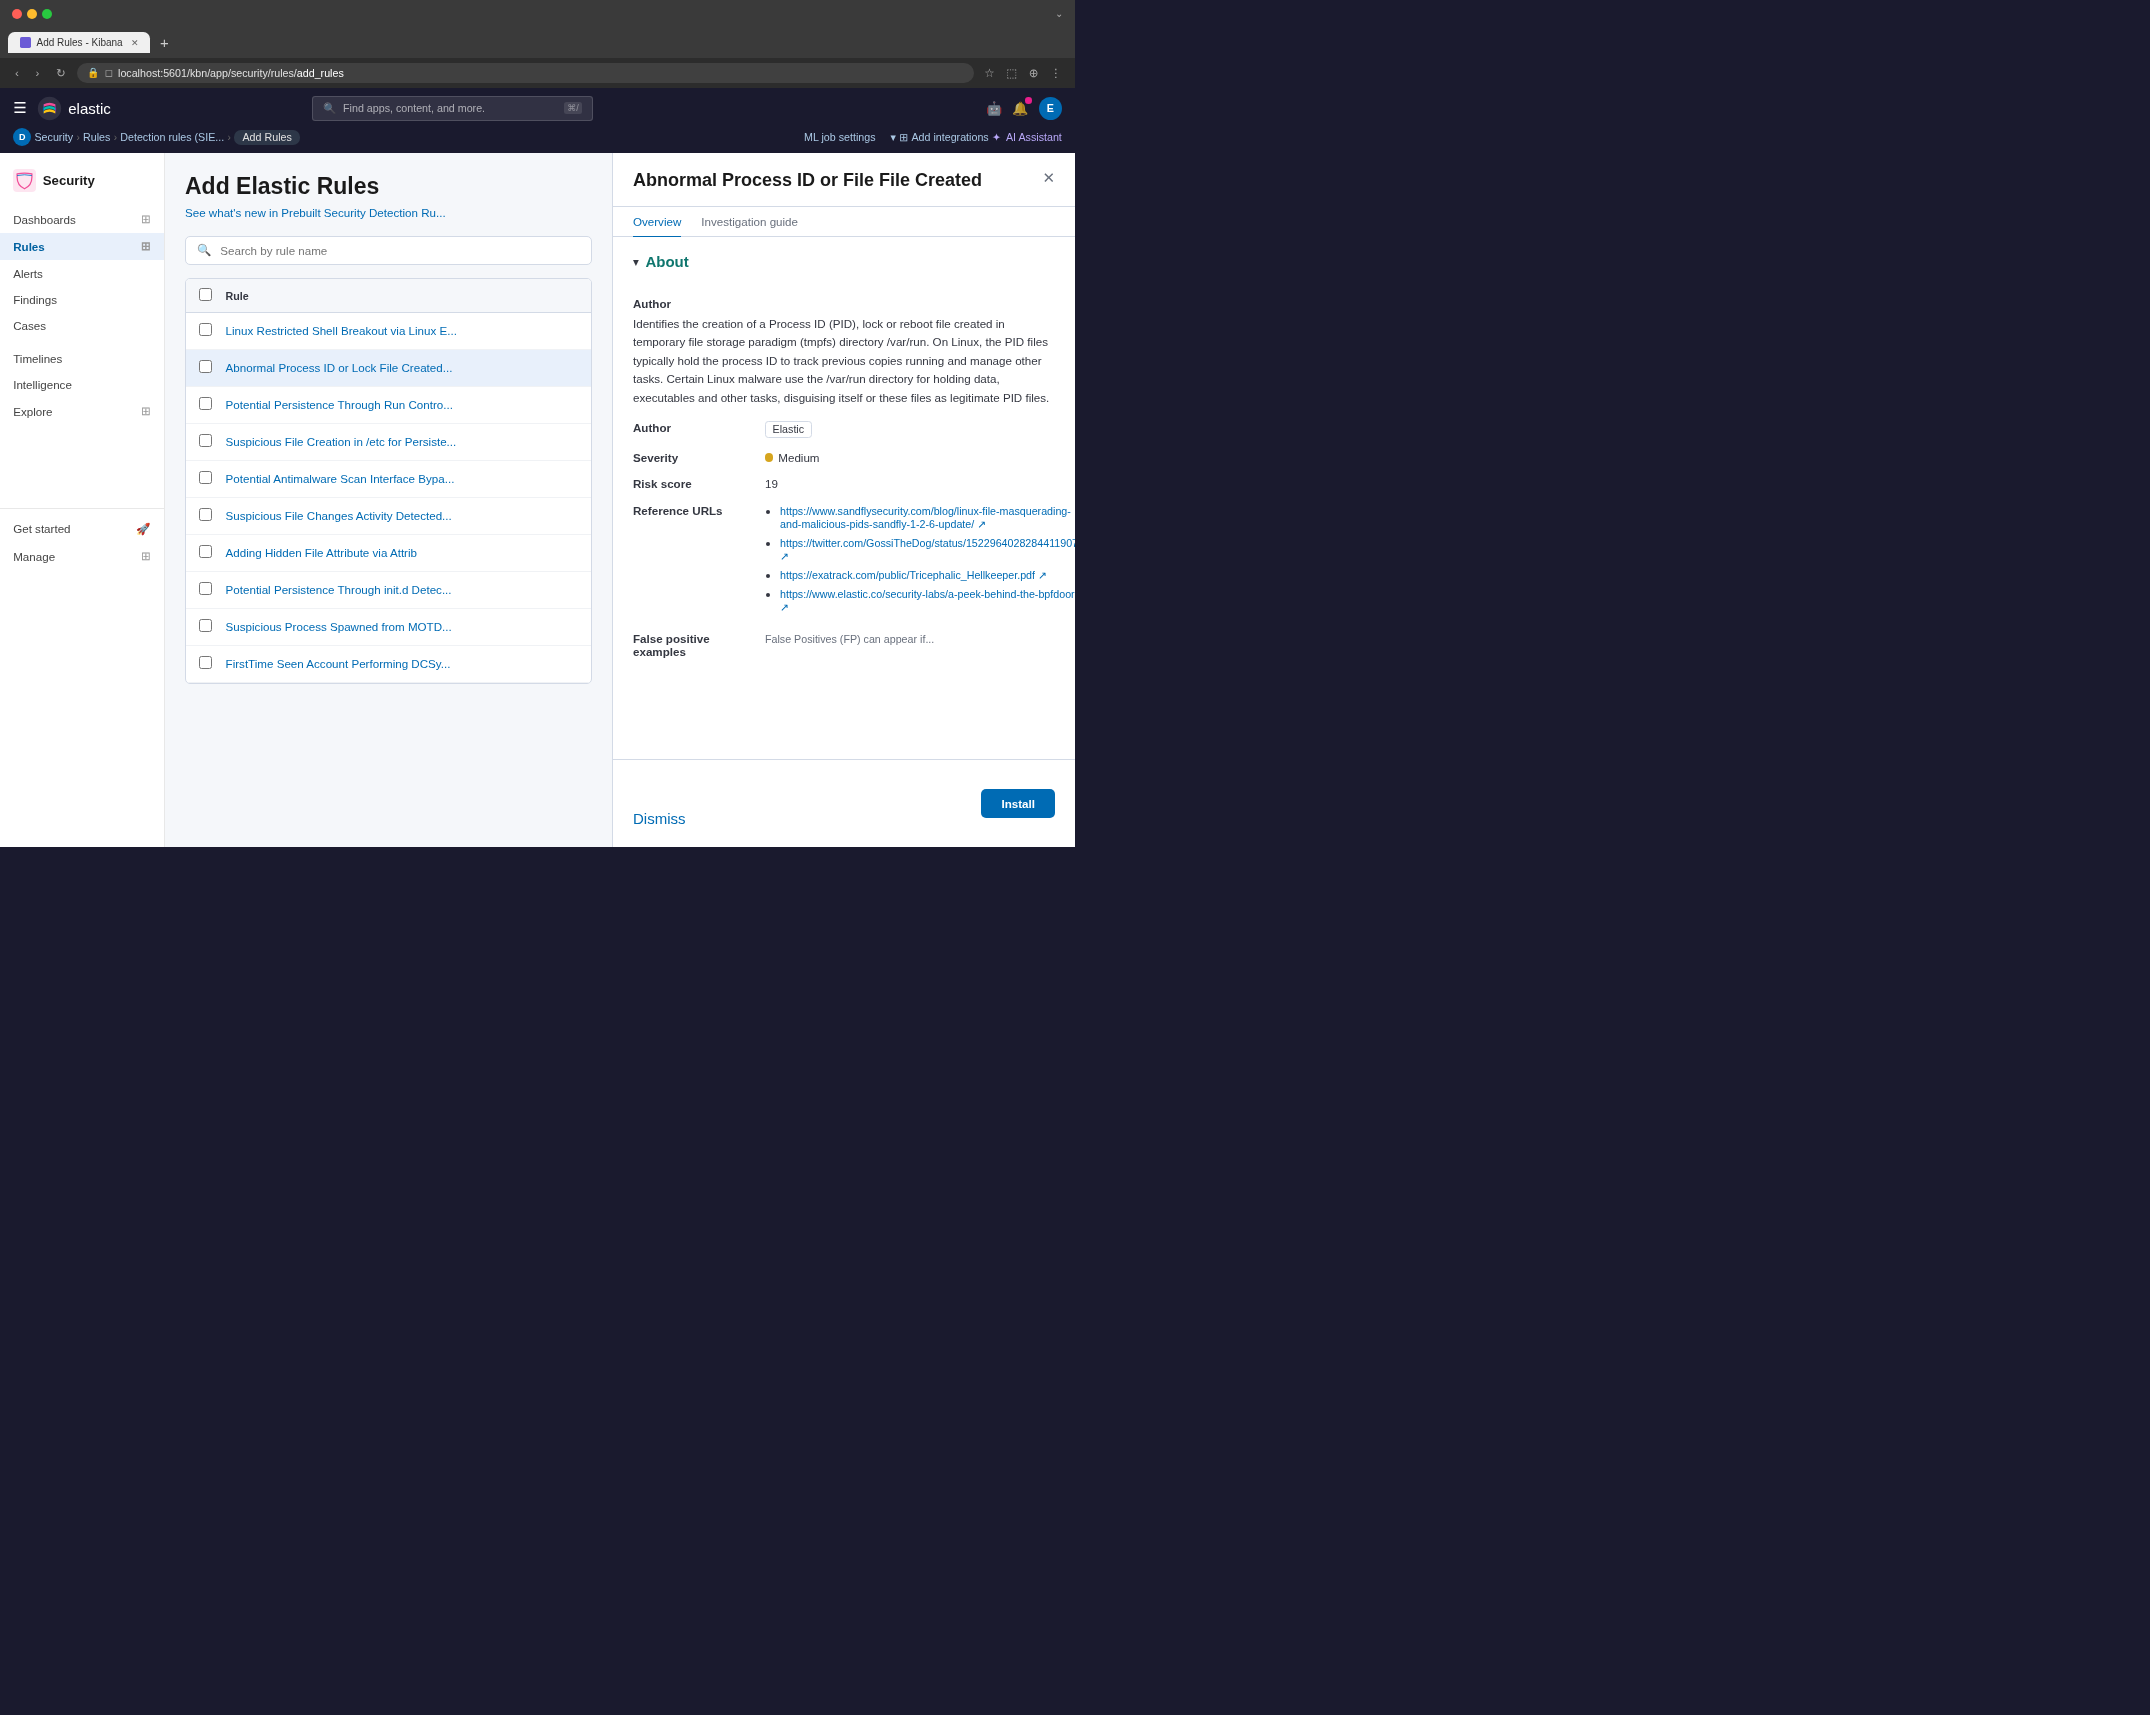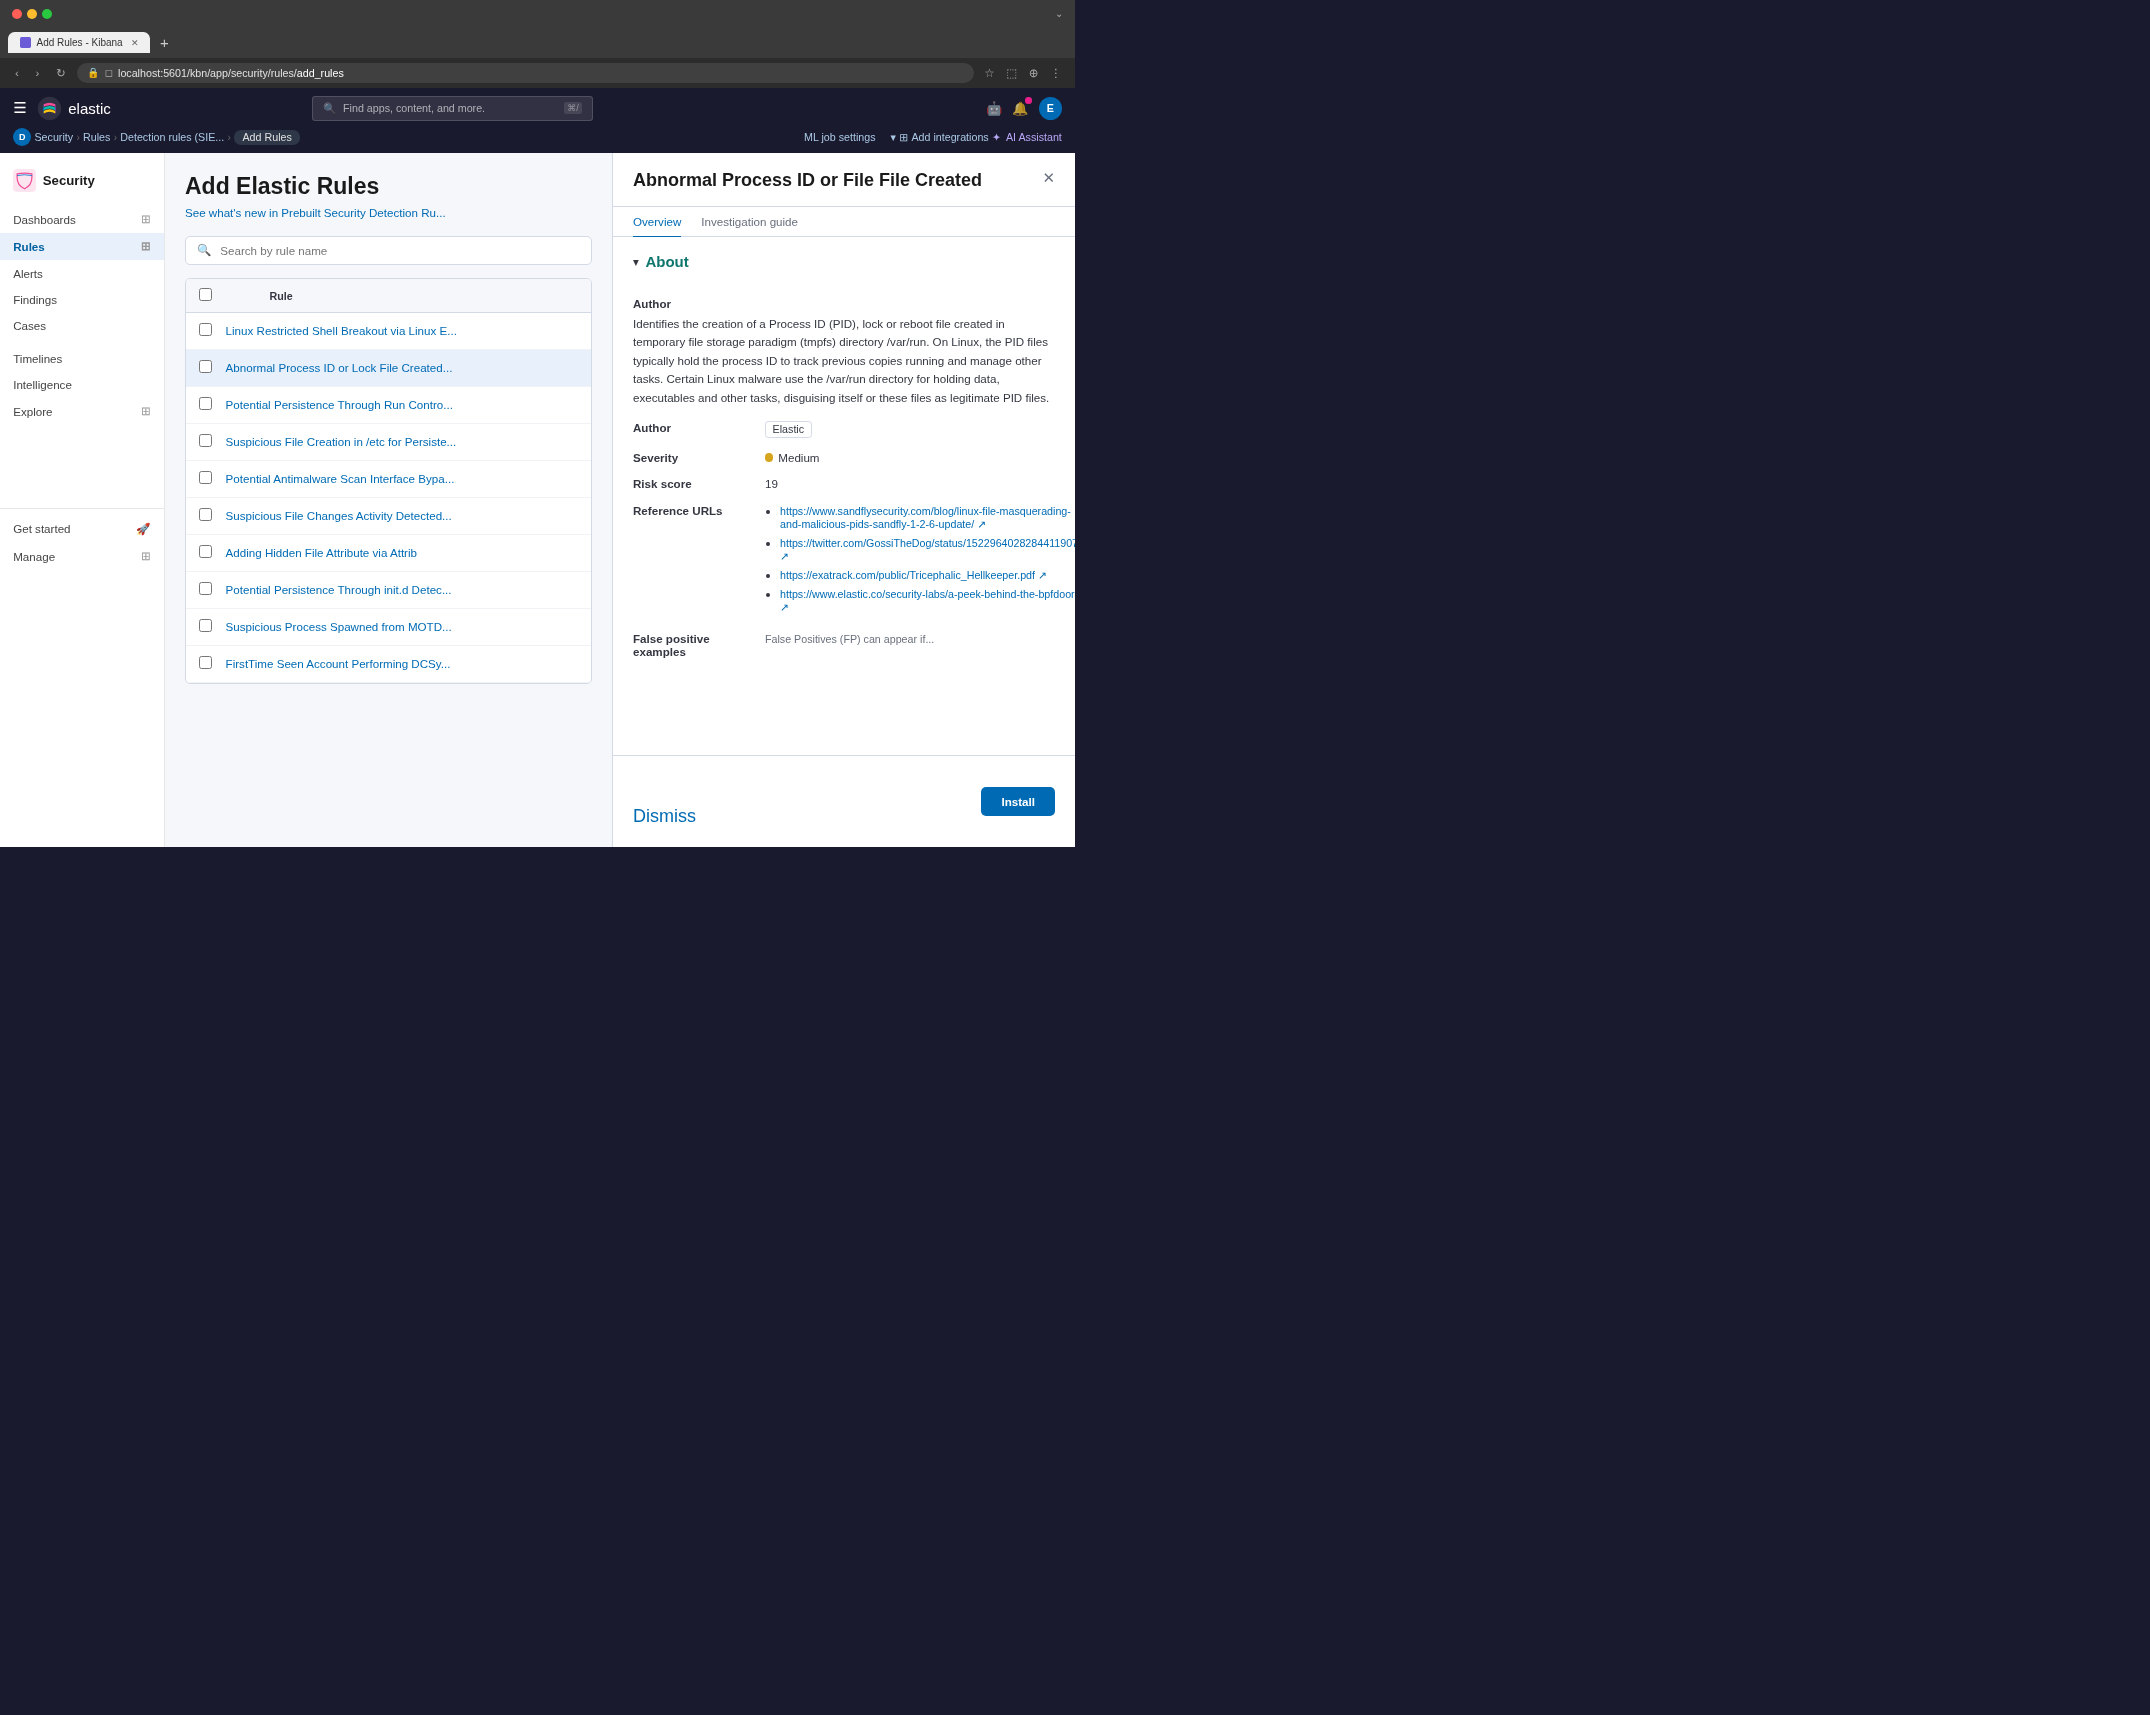--- a/index.html
+++ b/index.html
@@ -70,21 +70,21 @@
 
     
     .search-bar { display: flex; align-items: center; background: #fff; border: 0.8px solid #d3dae6; border-radius: 5px; padding: 6.6px 11.6px; gap: 8.3px; margin-bottom: 13.2px; }
     .search-icon { color: #69707d; font-size: 11.6px; }
     .search-input { border: none; outline: none; font-size: 11.6px; color: #343741; flex: 1; background: transparent; }
 
     
     .rules-table { background: #fff; border: 0.8px solid #d3dae6; border-radius: 5px; overflow: hidden; }
     .table-header { display: flex; align-items: center; padding: 8.3px 13.2px; border-bottom: 0.8px solid #d3dae6; background: #f5f7fa; }
     .col-check { width: 26.4px; }
-    .col-rule { flex: 1; font-size: 10.7px; font-weight: 600; color: #343741; margin-left: 44px; }
+    .col-rule { flex: 1; font-size: 10.7px; font-weight: 600; color: #343741; }
     .table-row { display: flex; align-items: center; padding: 10px 13.2px; border-bottom: 0.8px solid #f0f2f5; cursor: pointer; }
     .table-row.selected { background: #e8f0fb; }
     .row-check { width: 26.4px; }
     .row-check input[type="checkbox"] { cursor: pointer; }
     .rule-link { color: #006bb4; font-size: 11.6px; cursor: pointer; text-decoration: none; }
 
     
     .detail-panel { width: 463px; background: #fff; border-left: 0.8px solid #d3dae6; display: flex; flex-direction: column; flex-shrink: 0; overflow: hidden; }
     .detail-header { display: flex; justify-content: space-between; align-items: flex-start; padding: 16.5px 20px 13.2px; border-bottom: 0.8px solid #d3dae6; }
     .detail-title { font-size: 18px; font-weight: 700; color: #1a1a1a; flex: 1; padding-right: 16.5px; line-height: 1.3; }
@@ -104,21 +104,21 @@
     .severity-badge { display: flex; align-items: center; gap: 5px; }
     .severity-dot { width: 8.3px; height: 8.3px; border-radius: 50%; flex-shrink: 0; }
     .severity-medium { background: #d6a51e; }
     .ref-list { list-style: disc; padding-left: 15px; }
     .ref-list li { margin-bottom: 5px; }
     .ref-link { color: #006bb4; font-size: 10.7px; text-decoration: none; cursor: pointer; }
     .false-positive-text { font-size: 10.7px; color: #69707d; }
 
     
     .detail-footer { display: flex; justify-content: space-between; align-items: center; padding: 13.2px 20px; border-top: 0.8px solid #d3dae6; background: #fff; }
-    .dismiss-btn { background: none; border: none; color: #006bb4; font-size: 18px; cursor: pointer; padding: 6.6px 0; margin-top: 31px; }
+    .dismiss-btn { background: none; border: none; color: #006bb4; font-size: 15px; cursor: pointer; padding: 6.6px 0; margin-top: 31px; }
     .install-btn { background: #006bb4; color: #fff; border: none; border-radius: 5px; padding: 8.3px 20px; font-size: 11.6px; font-weight: 600; cursor: pointer; }
     .top-action-btn { background: none; border: none; color: #006bb4; font-size: 10.7px; cursor: pointer; display: flex; align-items: center; gap: 3.3px; }
     .ai-assistant-btn { display: flex; align-items: center; gap: 5px; color: #6b5bd6; font-size: 10.7px; cursor: pointer; background: none; border: none; }
   </style>
 </head>
 <body>
 
 <div class="browser-chrome">
   <div class="browser-titlebar">
     <div class="traffic-lights">

